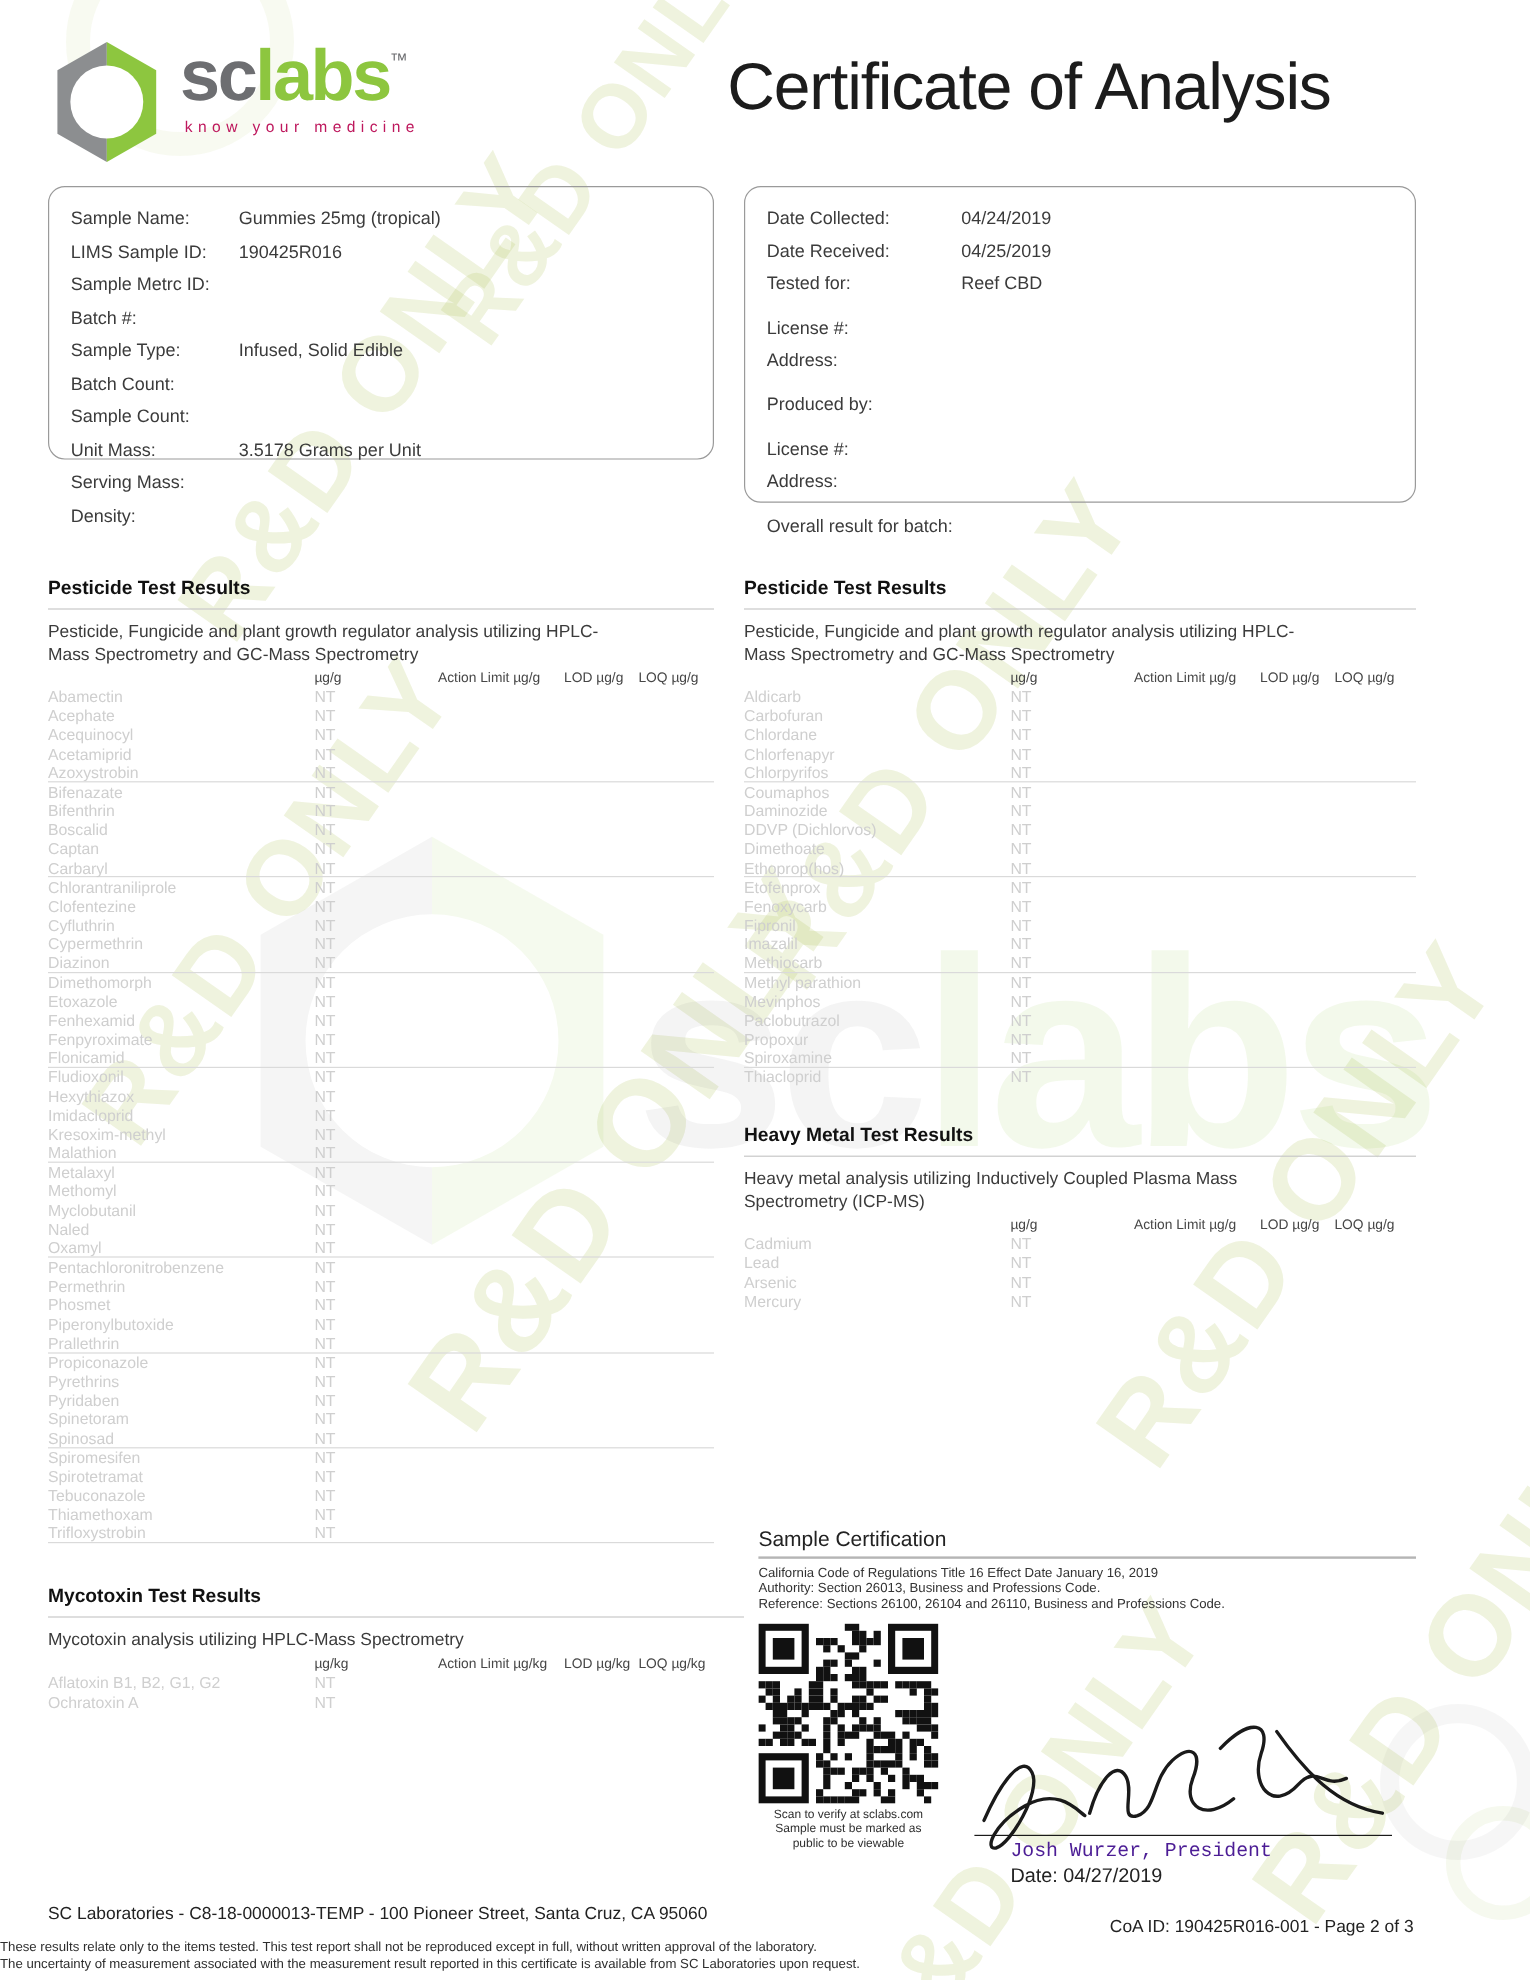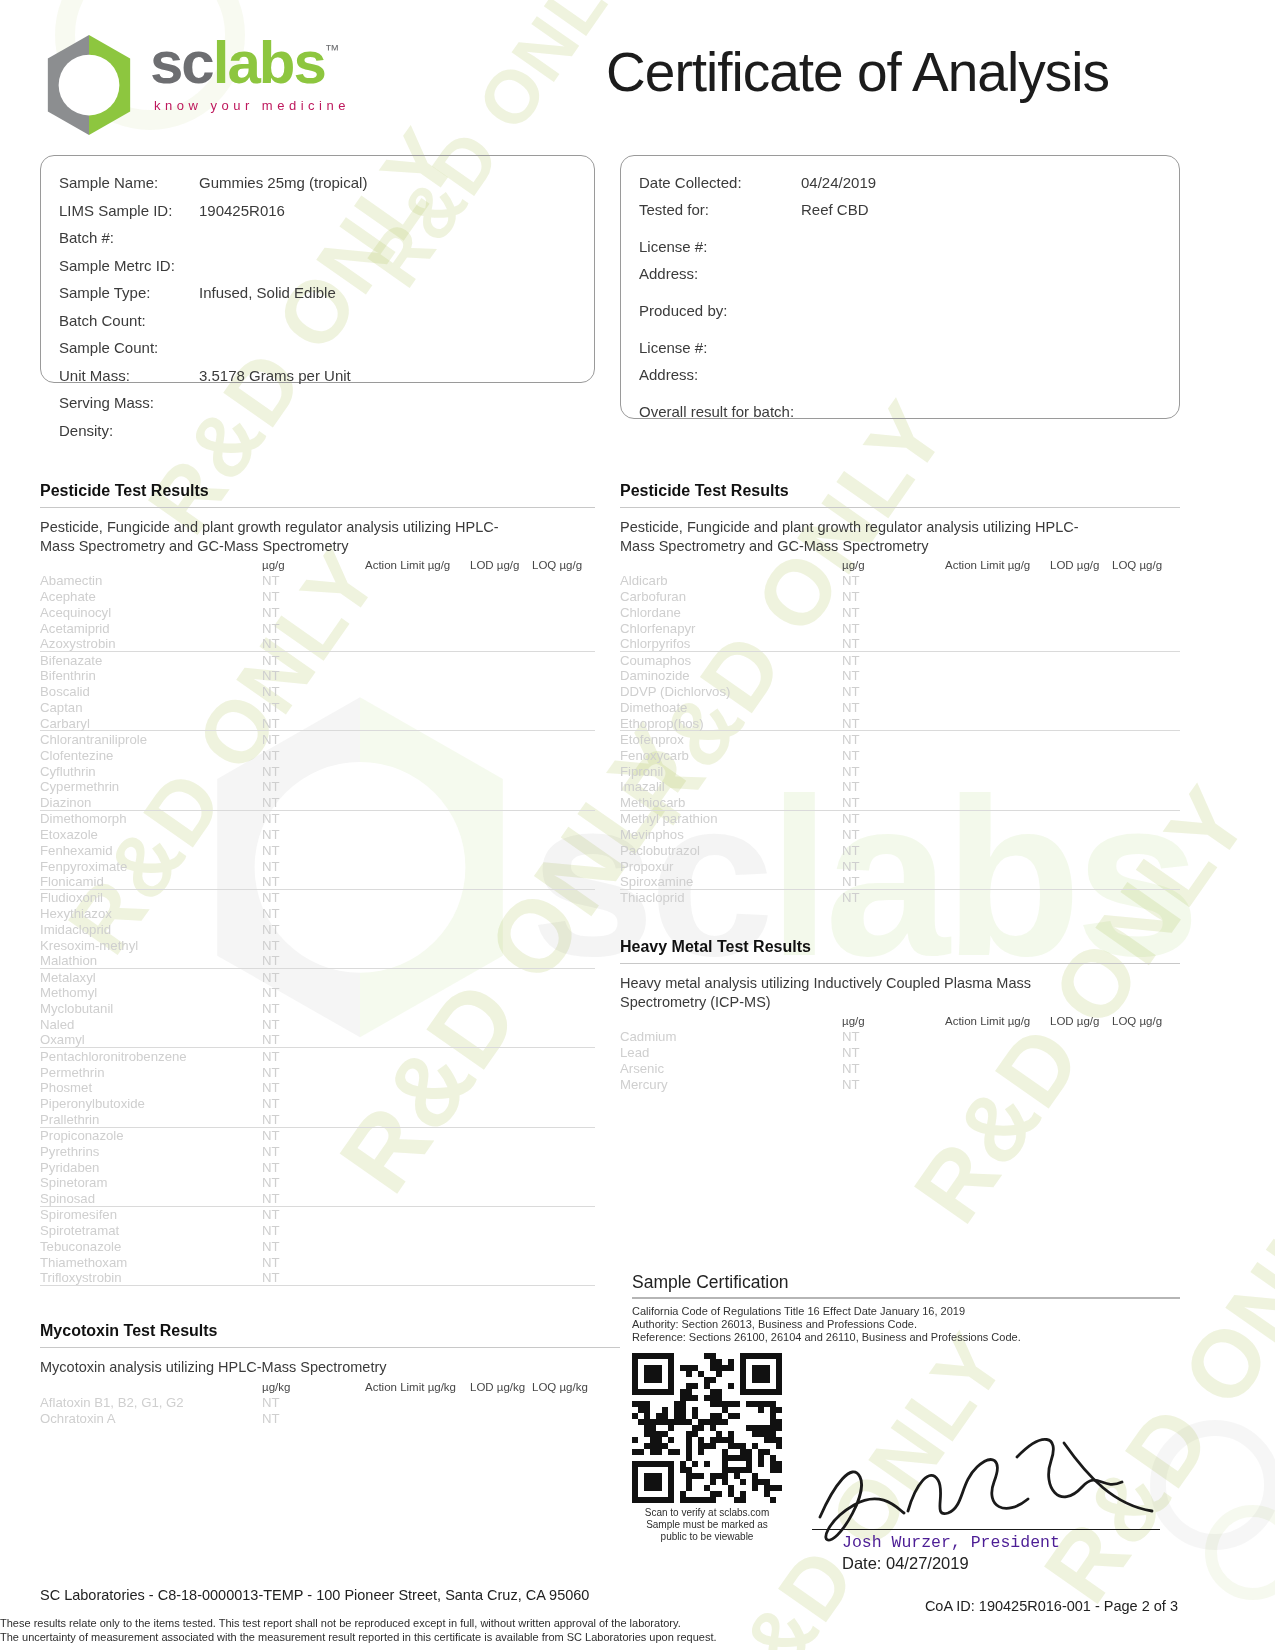--- a/index.html
+++ b/index.html
@@ -142,30 +142,30 @@
         <span class="lbl">Sample Name:</span>
         <span class="val">Gummies 25mg (tropical)</span>
       </div>
 
       <div class="box-row">
         <span class="lbl">LIMS Sample ID:</span>
         <span class="val">190425R016</span>
       </div>
 
       <div class="box-row">
+        <span class="lbl">Sample Metrc ID:</span>
+        <span class="val"></span>
+      </div>
+
+      <div class="box-row">
         <span class="lbl">Batch #:</span>
         <span class="val"></span>
       </div>
 
       <div class="box-row">
-        <span class="lbl">Sample Metrc ID:</span>
-        <span class="val"></span>
-      </div>
-
-      <div class="box-row">
         <span class="lbl">Sample Type:</span>
         <span class="val">Infused, Solid Edible</span>
       </div>
 
       <div class="box-row">
         <span class="lbl">Batch Count:</span>
         <span class="val"></span>
       </div>
 
       <div class="box-row">
@@ -189,20 +189,24 @@
       </div>
     </div>
 
   <div class="box box-client">
 
       <div class="box-row">
         <span class="lbl">Date Collected:</span>
         <span class="val">04/24/2019</span>
       </div>
 
+      <div class="box-row">
+        <span class="lbl">Date Received:</span>
+        <span class="val">04/25/2019</span>
+      </div>
 
       <div class="box-row">
         <span class="lbl">Tested for:</span>
         <span class="val">Reef CBD</span>
       </div>
 
       <div class="box-row gap-before">
         <span class="lbl">License #:</span>
         <span class="val"></span>
       </div>

